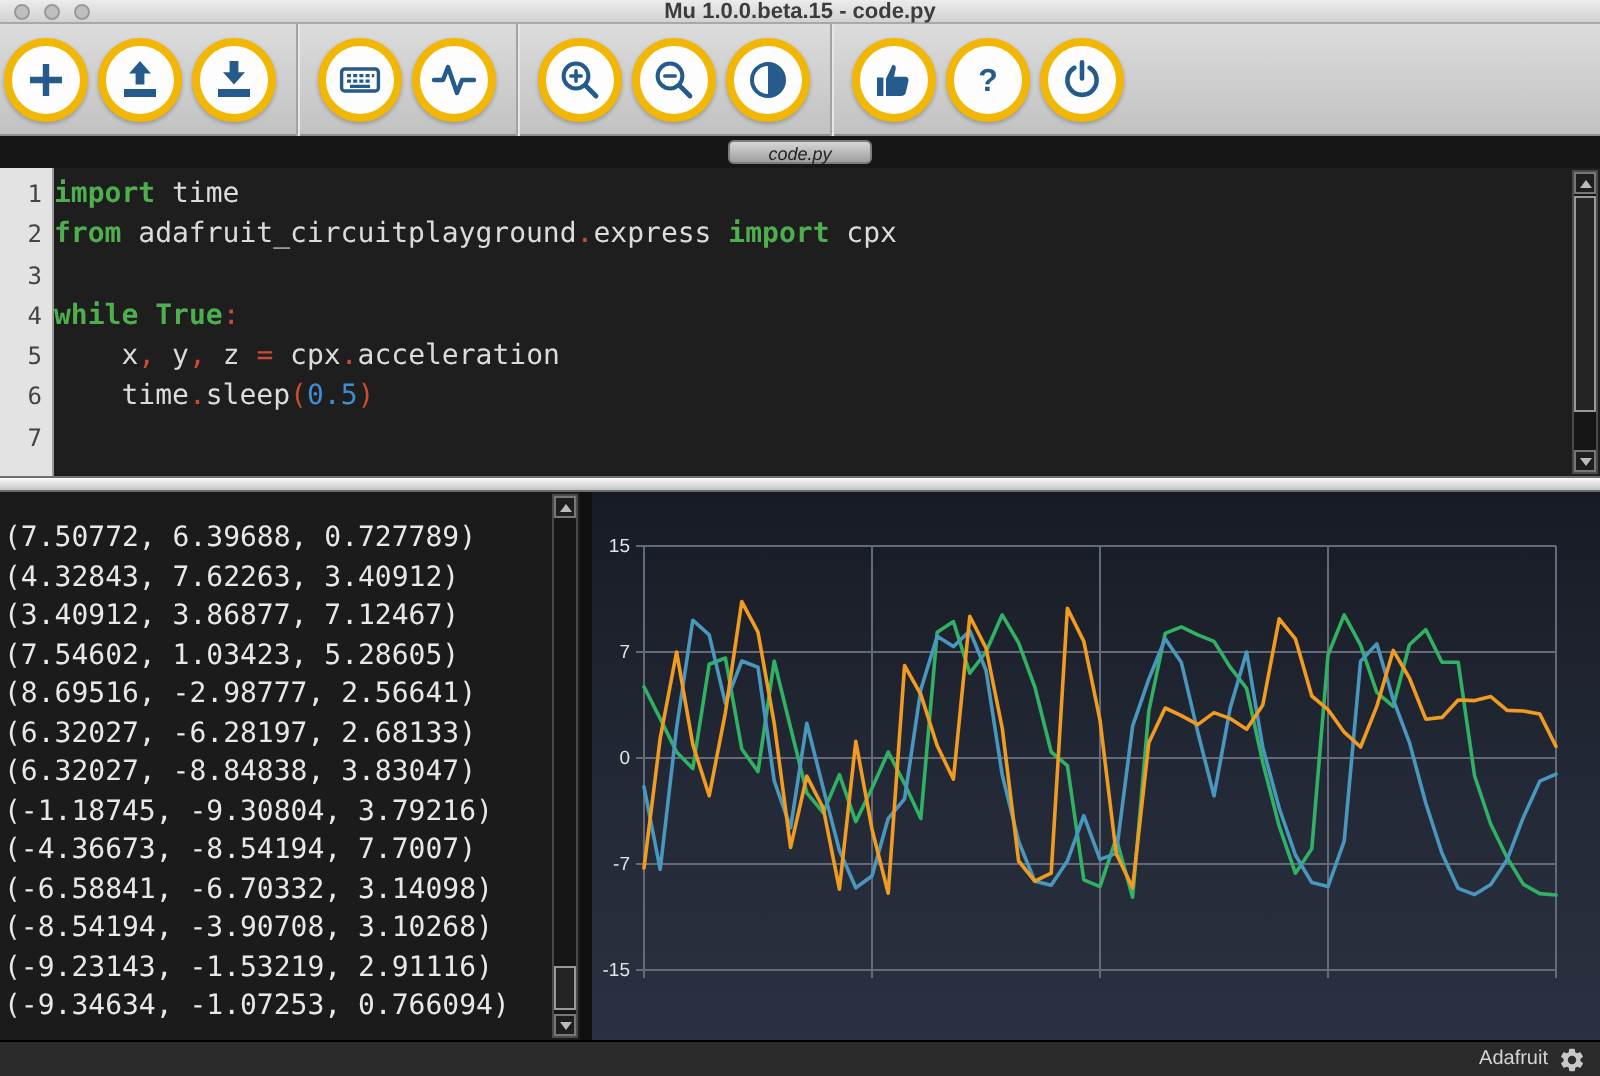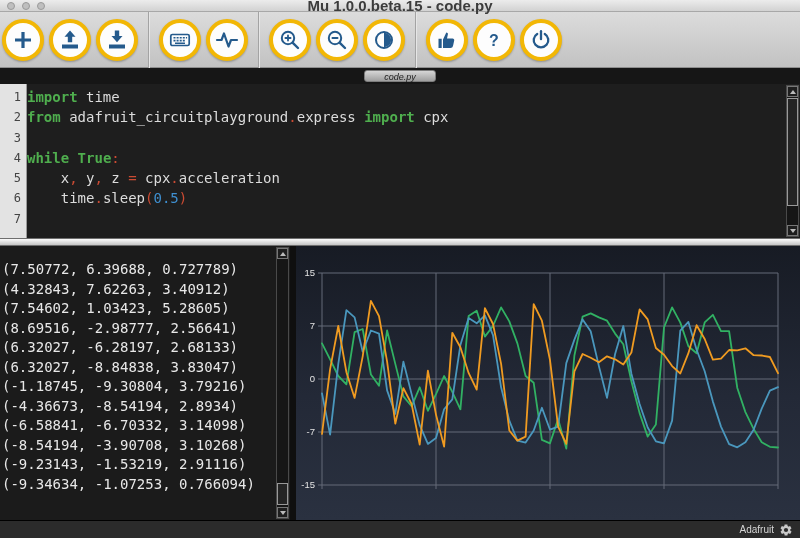--- a/index.html
+++ b/index.html
@@ -5,21 +5,21 @@
   html,body{margin:0;padding:0;background:#333;}
   *{box-sizing:border-box;}
   .window{position:relative;width:800px;height:538px;background:#1e1e1e;overflow:hidden;
           font-family:"Liberation Sans",sans-serif;display:flex;flex-direction:column;}
 
   
   .titlebar{height:12px;background:linear-gradient(#ececec,#d2d2d2);border-bottom:1px solid #a8a8a8;
             position:relative;flex:0 0 12px;}
   .traffic{position:absolute;left:7px;top:2px;display:flex;gap:7px;}
   .dot{width:8px;height:8px;border-radius:50%;background:#bfbfbf;border:1px solid #9a9a9a;}
-  .wtitle{text-align:center;font-size:15px;line-height:12px;color:#3c3c3c;font-weight:bold;}
+  .wtitle{text-align:center;font-size:11px;line-height:12px;color:#3c3c3c;font-weight:bold;}
 
   
   .toolbar{height:56px;flex:0 0 56px;background:linear-gradient(#dcdcdc,#c2c2c2);
            border-bottom:1px solid #8e8e8e;display:flex;align-items:center;padding-left:2px;}
   .tb-group{display:flex;gap:5px;}
   .tb-sep{width:1px;height:56px;background:#a3a3a3;margin:0 10px;box-shadow:1px 0 0 #e6e6e6;}
   .tb-btn{width:42px;height:42px;border-radius:50%;border:4px solid #f2b705;background:#fdfdfd;
           padding:0;display:flex;align-items:center;justify-content:center;cursor:pointer;
           box-shadow:0 1px 2px rgba(0,0,0,.25);}
   .tb-icon{width:24px;height:24px;color:#245a8c;display:block;}
@@ -223,26 +223,27 @@
     </div>
   </div>
 
   <div class="splitter"></div>
 
   <div class="bottom">
     <div class="repl">
       <div id="repl-lines">
           <div class="rline">(7.50772, 6.39688, 0.727789)</div>
           <div class="rline">(4.32843, 7.62263, 3.40912)</div>
+          <div class="rline">(3.40912, 3.86877, 7.12467)</div>
           <div class="rline">(7.54602, 1.03423, 5.28605)</div>
           <div class="rline">(8.69516, -2.98777, 2.56641)</div>
           <div class="rline">(6.32027, -6.28197, 2.68133)</div>
           <div class="rline">(6.32027, -8.84838, 3.83047)</div>
           <div class="rline">(-1.18745, -9.30804, 3.79216)</div>
-          <div class="rline">(-4.36673, -8.54194, 2.8934)</div>
+          <div class="rline">(-4.36673, -8.54194, 7.7007)</div>
           <div class="rline">(-6.58841, -6.70332, 3.14098)</div>
           <div class="rline">(-8.54194, -3.90708, 3.10268)</div>
           <div class="rline">(-9.23143, -1.53219, 2.91116)</div>
           <div class="rline">(-9.34634, -1.07253, 0.766094)</div>
         </div>
       <div class="vscroll">
         <div class="sb-btn sb-up">
             <span class="tri-up"></span>
           </div>
         <div class="sb-thumb" style="bottom:13px;height:22px;"></div>

